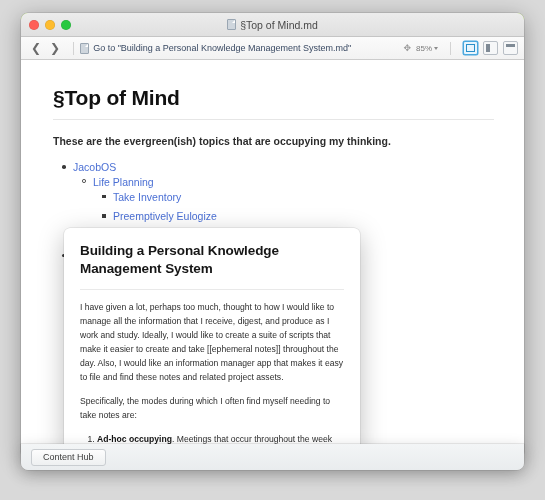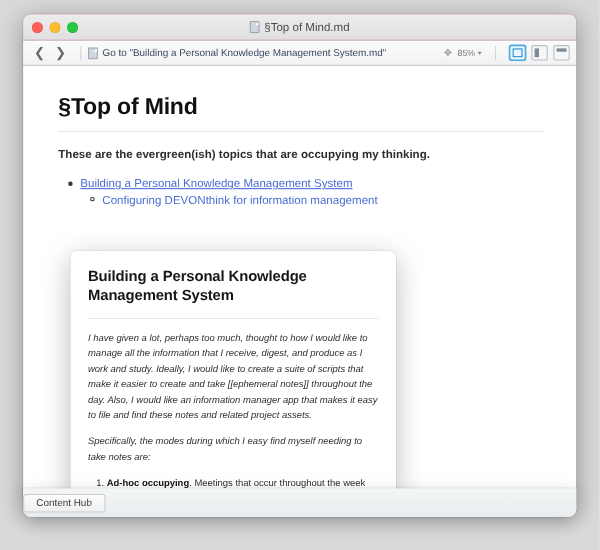--- a/index.html
+++ b/index.html
@@ -19,21 +19,21 @@
     background: #d9d9d9;
   }
 
   
   .window {
     position: absolute;
     left: 21px;
     top: 13px;
     width: 503px;
     height: 446px;
-    background: #f9a8d4;
+    background: #bef264;
     border-radius: 7px;
     box-shadow: 0 5px 22px rgba(0,0,0,0.33), 0 0 0 0.5px rgba(0,0,0,0.18);
     overflow: hidden;
     display: flex;
     flex-direction: column;
   }
 
   
   .titlebar {
     position: relative;
@@ -297,21 +297,20 @@
   .popup .prule {
     height: 1px;
     background: #e9e9e9;
     margin: 0 0 11px 0;
   }
   .popup p {
     font-size: 8.6px;
     line-height: 1.62;
     color: #2e2e2e;
     margin: 0 0 10px 0;
-    font-style: italic;
   }
   .popup ol {
     margin: 0;
     padding-left: 17px;
     font-size: 8.6px;
     line-height: 1.62;
     color: #2e2e2e;
   }
   .popup ol li { margin-bottom: 8px; }
   .popup ol li b { font-weight: 700; color: #141414; }
@@ -321,20 +320,21 @@
     position: absolute;
     left: 21px;
     top: 444px;
     width: 503px;
     height: 26px;
     background: linear-gradient(to bottom, #f3f5f6 0%, #e9ecee 100%);
     border-radius: 0 0 7px 7px;
     box-shadow: 0 5px 16px rgba(0,0,0,0.22), 0 0 0 0.5px rgba(0,0,0,0.15);
     display: flex;
     align-items: center;
+    padding-left: 10px;
     box-sizing: border-box;
     z-index: 40;
   }
   .dock-tab {
     font-size: 9px;
     color: #3c3c3c;
     background: linear-gradient(to bottom, #fdfdfd 0%, #eef0f1 100%);
     border: 1px solid #c9cdd1;
     border-radius: 3px;
     padding: 3px 11px;
@@ -392,20 +392,44 @@
     </div>
 
     <div class="docarea">
       <h1 class="doc-title">§Top of Mind</h1>
       <div class="rule"></div>
       <p class="intro">These are the evergreen(ish) topics that are occupying my thinking.</p>
 
       <ul class="tree">
         <li class="lvl1">
           <span class="bullet"></span>
+          <a class="wikilink" href="#">JacobOS</a>
+          <ul>
+            <li class="lvl2">
+              <span class="bullet"></span>
+              <a class="wikilink" href="#">Life Planning</a>
+              <ul>
+                <li class="lvl3">
+                  <span class="bullet"></span>
+                  <a class="wikilink" href="#">Take Inventory</a>
+                </li>
+                <li class="lvl3">
+                  <span class="bullet"></span>
+                  <a class="wikilink" href="#">Preemptively Eulogize</a>
+                </li>
+                <li class="lvl3">
+                  <span class="bullet"></span>
+                  <a class="wikilink" href="#">Live Our Legacy</a>
+                </li>
+              </ul>
+            </li>
+          </ul>
+        </li>
+        <li class="lvl1">
+          <span class="bullet"></span>
           <a class="wikilink underlined" href="#">Building a Personal Knowledge Management System</a>
           <ul>
             <li class="lvl2">
               <span class="bullet"></span>
               <a class="wikilink" href="#">Configuring DEVONthink for information management</a>
             </li>
           </ul>
         </li>
       </ul>
     </div>
@@ -413,21 +437,21 @@
     <div style="position:absolute; left:78px; top:428px; z-index:35;">
       <span style="display:inline-block; width:4px; height:4px; border:1px solid #3a3a3a; border-radius:50%; box-sizing:border-box; vertical-align:middle; margin-right:5px;"></span>
       <span class="hidden-row" style="color:#333;">[[Developing interesting characters]]</span>
     </div>
 
     <div class="popup">
       <div class="popup-inner">
         <h2>Building a Personal Knowledge Management System</h2>
         <div class="prule"></div>
         <p>I have given a lot, perhaps too much, thought to how I would like to manage all the information that I receive, digest, and produce as I work and study. Ideally, I would like to create a suite of scripts that make it easier to create and take [[ephemeral notes]] throughout the day. Also, I would like an information manager app that makes it easy to file and find these notes and related project assets.</p>
-        <p>Specifically, the modes during which I easy find myself needing to take notes are:</p>
+        <p>Specifically, the modes during which I often find myself needing to take notes are:</p>
         <ol>
           <li>
             <b>Ad-hoc occupying</b><span>. Meetings that occur throughout the week that typically pertain to an active time-boxed project.</span>
           </li>
 
         </ol>
       </div>
     </div>
 
   </div>

